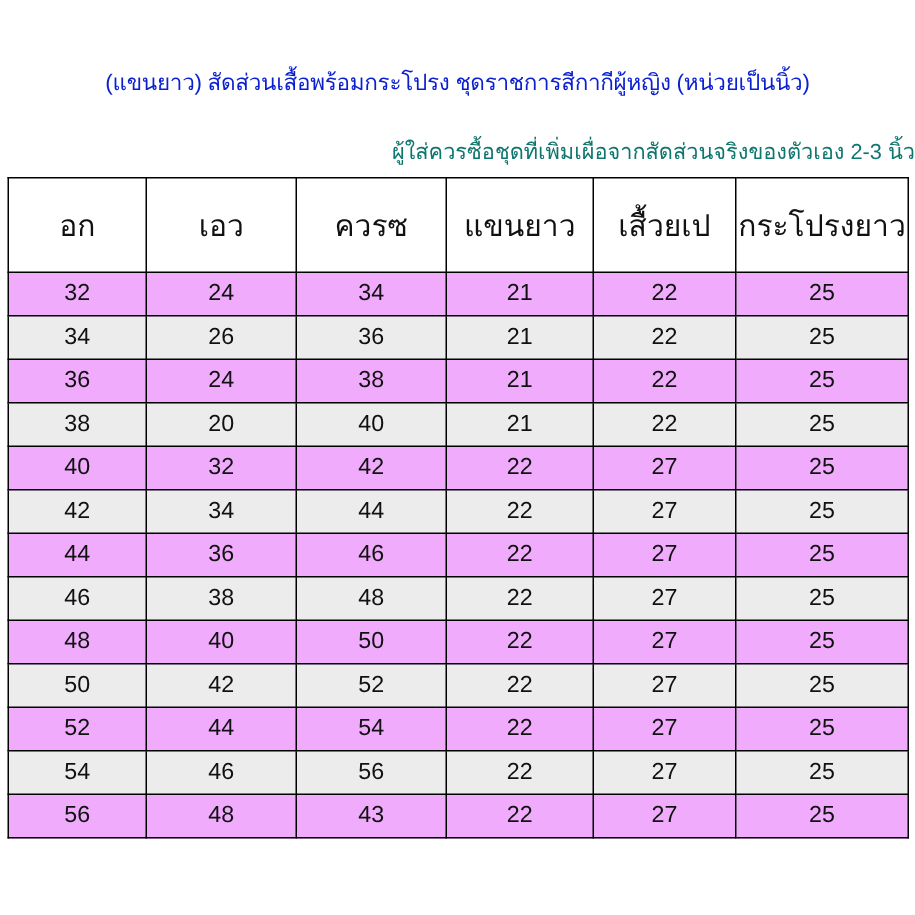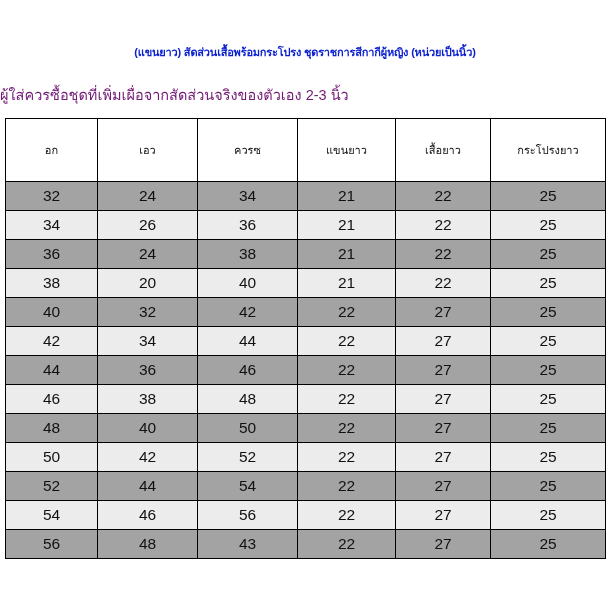--- a/index.html
+++ b/index.html
@@ -17,29 +17,29 @@
   .page {
     width: 610px;
     height: 610px;
     box-sizing: border-box;
     padding: 0;
     position: relative;
   }
   .title {
     text-align: center;
     color: #0a1fd0;
-    font-weight: bold;
-    font-size: 11px;
+    font-weight: normal;
+    font-size: 15px;
     letter-spacing: -0.2px;
     padding-top: 43px;
     white-space: nowrap;
   }
   .subtitle {
-    text-align: left;
-    color: #701a75;
+    text-align: right;
+    color: #0f766e;
     font-size: 14.5px;
     padding-top: 22px;
     white-space: nowrap;
   }
   .table-wrap {
     position: absolute;
     left: 5px;
     top: 118px;
     width: 600px;
   }
@@ -53,32 +53,32 @@
     border: 1px solid #000000;
     text-align: center;
     font-size: 15px;
     color: #111111;
     font-weight: normal;
     padding: 0;
   }
   table.size-table thead th {
     height: 62px;
     vertical-align: middle;
-    font-size: 11px;
+    font-size: 20px;
   }
   table.size-table tbody td {
     height: 28px;
     vertical-align: middle;
     font-size: 15.5px;
   }
   tbody tr.alt td {
     background: #ececec;
   }
   tbody tr.plain td {
-    background: #a3a3a3;
+    background: #f0abfc;
   }
   col.c0 { width: 92px; }
   col.c1 { width: 100px; }
   col.c2 { width: 100px; }
   col.c3 { width: 98px; }
   col.c4 { width: 95px; }
   col.c5 { width: 115px; }
 </style>
 </head>
 <body>
@@ -97,21 +97,21 @@
           <col class="c3">
           <col class="c4">
           <col class="c5">
       </colgroup>
       <thead>
         <tr>
           <th>อก</th>
           <th>เอว</th>
           <th>ควรซ</th>
           <th>แขนยาว</th>
-          <th>เสื้อยาว</th>
+          <th>เสื้วยเป</th>
           <th>กระโปรงยาว</th>
         </tr>
       </thead>
       <tbody>
         <tr class="plain">
           <td>32</td>
           <td>24</td>
           <td>34</td>
           <td>21</td>
           <td>22</td>

